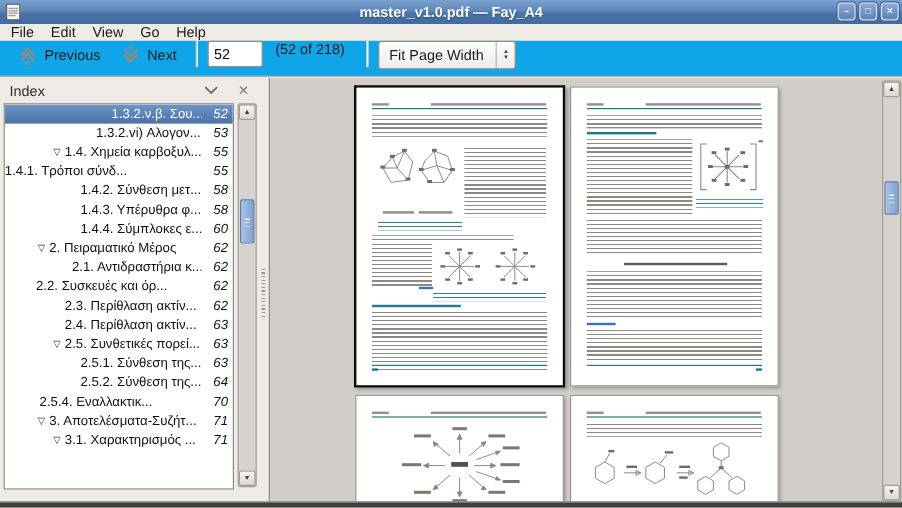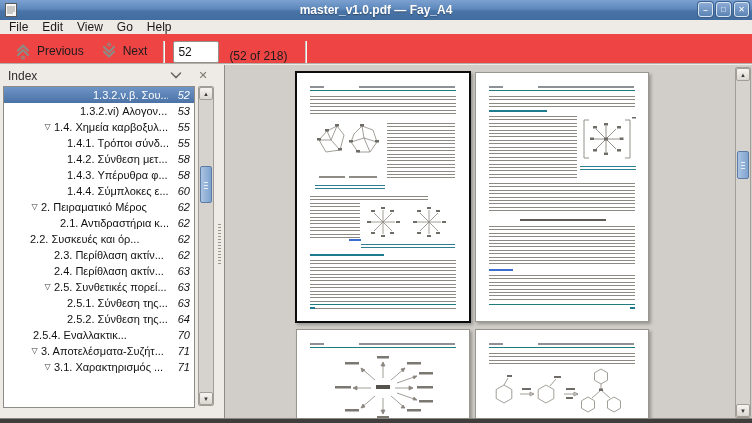--- a/index.html
+++ b/index.html
@@ -18,22 +18,22 @@
   .wbtn{width:15px;height:15px;border-radius:3px;border:1px solid #d9e4f2;
     background:linear-gradient(#8cabd5,#5b84b4);box-shadow:0 0 0 1px #3c618c;
     color:#fff;font-size:8px;line-height:13px;text-align:center;font-weight:bold;box-sizing:border-box;}
 
   
   .menubar{position:absolute;left:0;top:20px;right:0;height:14px;background:#eeeae5;
     display:flex;align-items:center;padding-left:2px;}
   .menu-item{font-size:12px;color:#1a1a1a;padding:0 7px;line-height:14px;}
 
   
-  .toolbar{position:absolute;left:0;top:34px;right:0;height:30px;background:#ef4444;
-    border-bottom:1px solid #b3afa9;display:flex;align-items:flex-end;padding-left:6px;box-sizing:border-box;}
+  .toolbar{position:absolute;left:0;top:34px;right:0;height:30px;background:#0ea5e9;
+    border-bottom:1px solid #b3afa9;display:flex;align-items:flex-start;padding-left:6px;box-sizing:border-box;}
   .tbtn{display:flex;align-items:center;gap:5px;padding:3px 8px;border-radius:3px;}
   .tbtn span{font-size:12px;color:#1c1c1c;}
   .tsep{width:1px;height:22px;background:#c6c2bb;border-right:1px solid #fbfaf8;margin:0 8px;}
   .pageinput{width:36px;height:20px;border:1px solid #948f88;border-radius:2px;
     padding:0 4px;font-size:12px;background:#fff;font-family:inherit;color:#111;}
   .pagecount{margin:0 10px;font-size:12px;color:#1c1c1c;white-space:nowrap;}
   .combo{height:24px;border:1px solid #948f88;border-radius:3px;box-sizing:border-box;
     background:linear-gradient(#fdfdfc,#efece8);display:flex;align-items:center;padding-left:8px;}
   .combo>span{font-size:12px;color:#1c1c1c;margin-right:10px;}
   .combo-arrows{border-left:1px solid #b9b5ae;height:100%;display:flex;flex-direction:column;
@@ -148,20 +148,27 @@
           <path d="M4 5 L9 10 L14 5"></path>
             <path d="M4 9.5 L9 14.5 L14 9.5"></path>
         </g>
       </svg>
       <span>Next</span>
     </div>
     <div class="tsep"></div>
     <input class="pageinput" value="52" style="">
     <span class="pagecount">(52 of 218)</span>
     <div class="tsep"></div>
+    <div class="combo">
+      <span>Fit Page Width</span>
+      <div class="combo-arrows">
+        <i>▲</i>
+          <i>▼</i>
+      </div>
+    </div>
   </div>
 
   <div class="content">
 
     <div class="sidebar">
       <div class="sidebar-head">
         <div class="index-combo">
           <span>Index</span>
           <svg class="chevron" width="12" height="7" viewBox="0 0 12 7">
             <path d="M1.5 1 L6 5.5 L10.5 1" fill="none" stroke="#6e6a64" stroke-width="1.6" stroke-linecap="round"></path>
@@ -176,21 +183,21 @@
           </div>
           <div class="row" style="padding-left: 76px;">
             <span class="rlabel">1.3.2.vi) Αλογον...</span>
             <span class="rpage">53</span>
           </div>
           <div class="row" style="padding-left: 37px;">
             <span class="expander">▽</span>
             <span class="rlabel">1.4. Χημεία καρβοξυλ...</span>
             <span class="rpage">55</span>
           </div>
-          <div class="row" style="padding-left: 63px;">
+          <div class="row" style="">
             <span class="rlabel">1.4.1. Τρόποι σύνδ...</span>
             <span class="rpage">55</span>
           </div>
           <div class="row" style="padding-left: 63px;">
             <span class="rlabel">1.4.2. Σύνθεση μετ...</span>
             <span class="rpage">58</span>
           </div>
           <div class="row" style="padding-left: 63px;">
             <span class="rlabel">1.4.3. Υπέρυθρα φ...</span>
             <span class="rpage">58</span>

